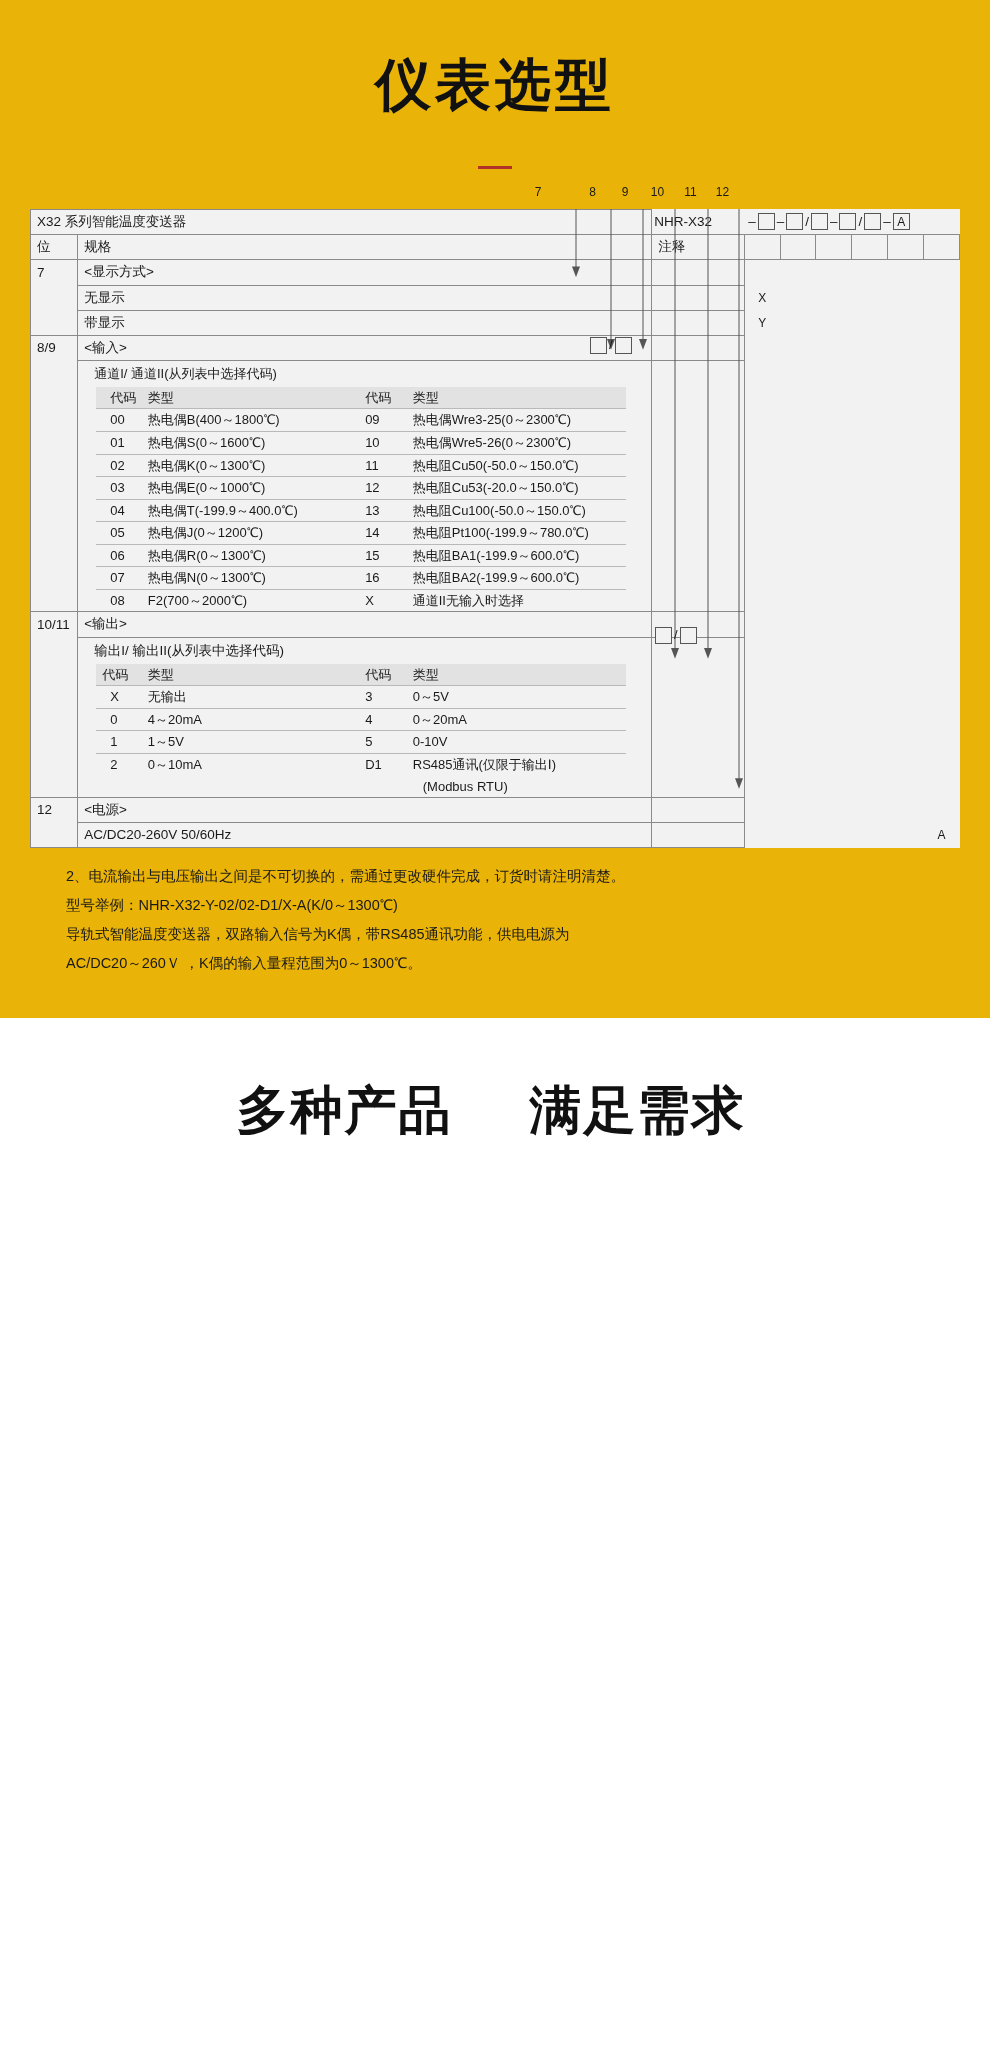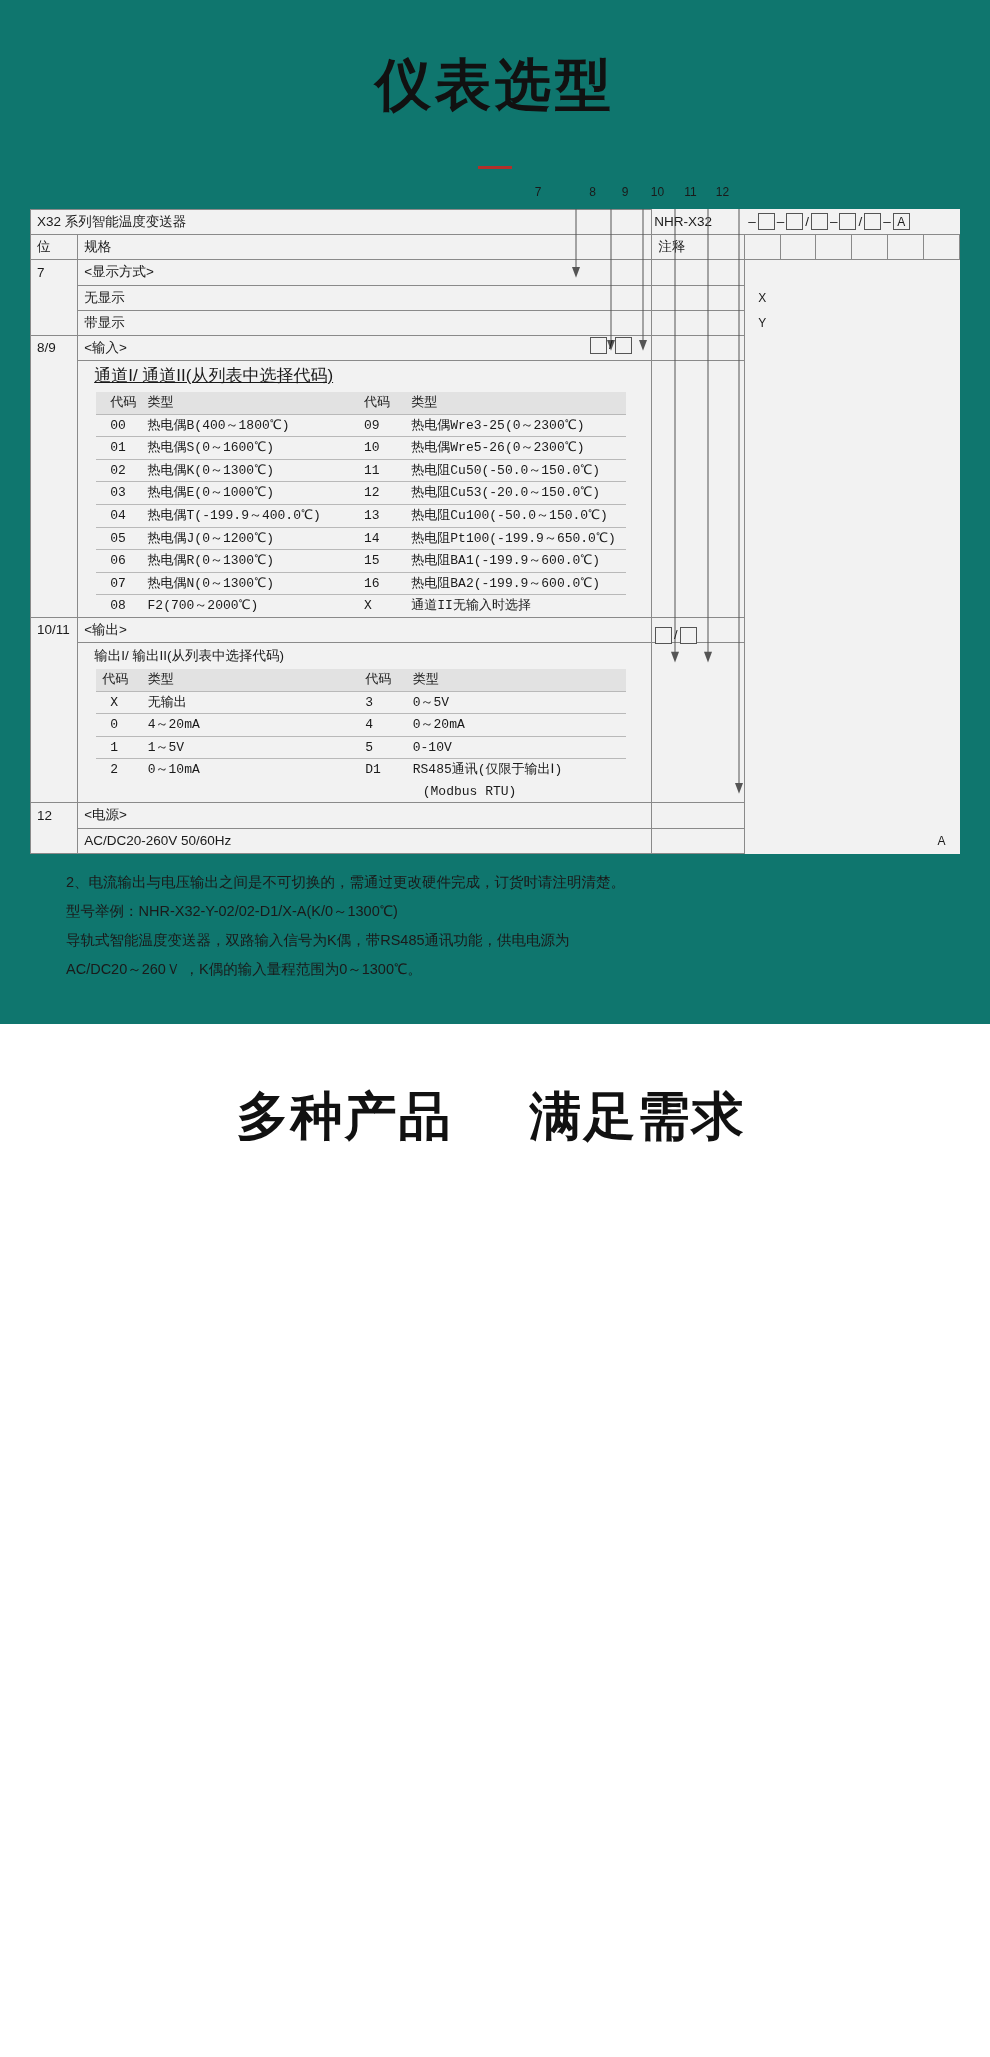--- a/index.html
+++ b/index.html
@@ -7,21 +7,21 @@
   body {
     width: 990px;
     font-family: "Liberation Sans", sans-serif;
     background: #ffffff;
     color: #1a1a1a;
   }
   .page { width: 990px; position: relative; }
 
   
   .sec1 {
-    background: #0f766e;
+    background: #eab308;
     padding: 30px 0 40px 0;
     position: relative;
   }
   .sec1-title {
     text-align: center;
     font-size: 56px;
     font-weight: bold;
     letter-spacing: 4px;
     color: #111;
     margin: 18px 0 0 0;
@@ -71,21 +71,21 @@
     margin: 2px 0 0 18px;
     width: 530px;
   }
   table.inner td {
     border: none;
     padding: 2px 4px;
     height: 19px;
     white-space: nowrap;
   }
   table.inner tr.shade td { background: #e2e2e2; }
-  table.inner tr { border-bottom: 1px solid #b9b9b9; font-family: Liberation Mono, monospace; }
+  table.inner tr { border-bottom: 1px solid #b9b9b9; }
   table.inner tr:last-child { border-bottom: none; }
   .c-code { width: 46px; text-align: left; padding-left: 14px !important; }
   .c-type { width: 210px; }
   .c-code2 { width: 46px; }
   .c-type2 { width: 210px; }
 
   .sub-label { padding-left: 16px; }
   .indent1 { padding-left: 16px; }
 
   
@@ -277,21 +277,21 @@
           <td class="nb" style="border:none;"></td>
           <td class="nb" style="border:none;"></td>
           <td class="nb" style="border:none;"></td>
           <td class="nb" style="border:none;"></td>
           <td class="nb" style="border:none;"></td>
           <td class="nb" style="border:none;border-right:1px solid #8a8a8a;"></td>
         </tr>
         <tr>
           <td class="col-pos no-top"></td>
           <td class="col-spec" style="padding:0;">
-            <div class="indent1" style="padding:4px 0 2px 16px;font-size:17px;text-decoration:underline;">通道I/ 通道II(从列表中选择代码)</div>
+            <div class="indent1" style="padding:4px 0 2px 16px;font-size:13px;">通道I/ 通道II(从列表中选择代码)</div>
             <table class="inner">
               <tbody>
                     <tr class="shade">
                 <td class="c-code">代码</td>
                 <td class="c-type">类型</td>
                 <td class="c-code2">代码</td>
                 <td class="c-type2">类型</td>
               </tr>
               <tr>
                 <td class="c-code">00</td>
@@ -320,21 +320,21 @@
               <tr>
                 <td class="c-code">04</td>
                 <td class="c-type">热电偶T(-199.9～400.0℃)</td>
                 <td class="c-code2">13</td>
                 <td class="c-type2">热电阻Cu100(-50.0～150.0℃)</td>
               </tr>
               <tr>
                 <td class="c-code">05</td>
                 <td class="c-type">热电偶J(0～1200℃)</td>
                 <td class="c-code2">14</td>
-                <td class="c-type2">热电阻Pt100(-199.9～650.0℃)</td>
+                <td class="c-type2">热电阻Pt100(-199.9～780.0℃)</td>
               </tr>
               <tr>
                 <td class="c-code">06</td>
                 <td class="c-type">热电偶R(0～1300℃)</td>
                 <td class="c-code2">15</td>
                 <td class="c-type2">热电阻BA1(-199.9～600.0℃)</td>
               </tr>
               <tr>
                 <td class="c-code">07</td>
                 <td class="c-type">热电偶N(0～1300℃)</td>

